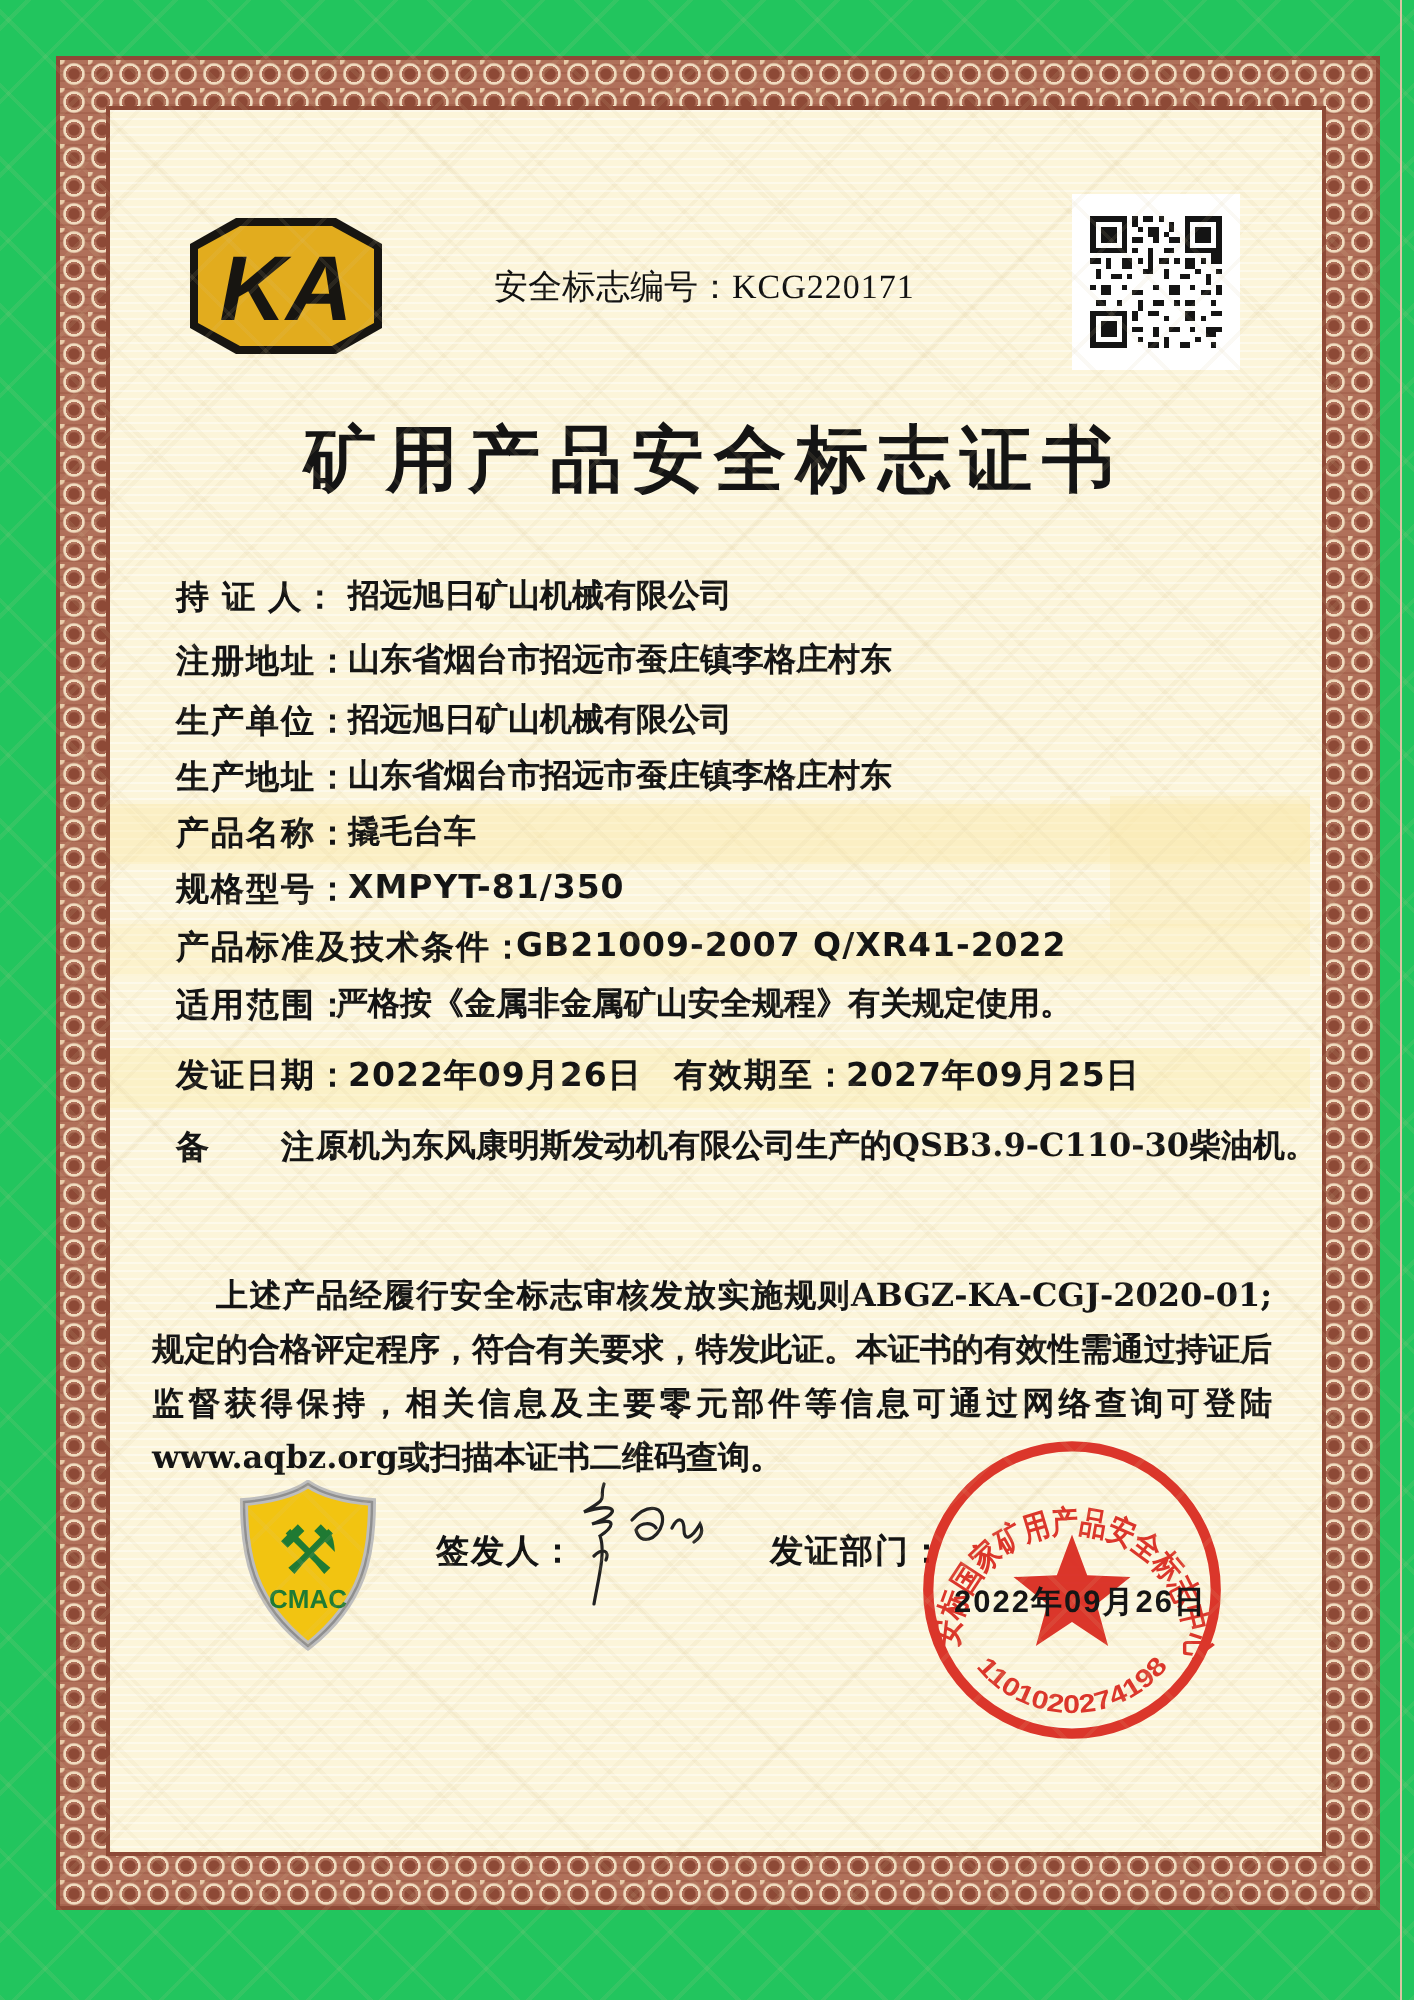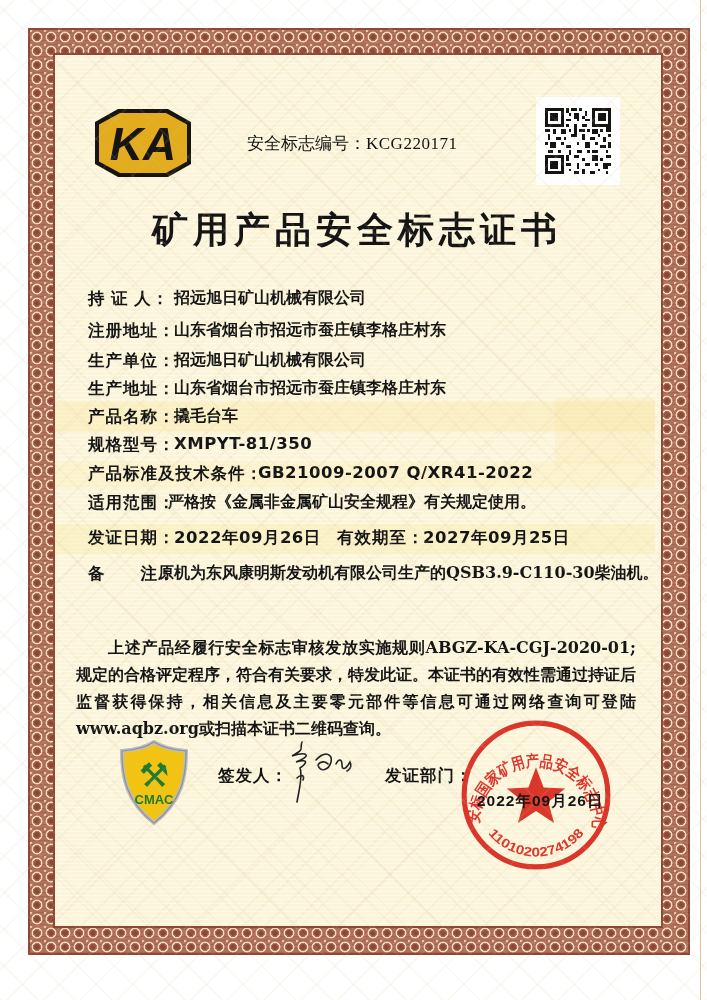--- a/index.html
+++ b/index.html
@@ -1,18 +1,18 @@
 <!DOCTYPE html>
 <html><head>
 <meta charset="utf-8">
 <style>
   html,body{margin:0;padding:0;background:#888;}
   .page{
     position:relative;width:707px;height:1000px;margin:0 auto;
-    background:#ffffff;
+    background:#22c55e;
     font-family:"Liberation Sans","DejaVu Sans",sans-serif;
     overflow:hidden;
     text-decoration:underline;
   }
   
   .page::after{
     content:"";position:absolute;inset:0;pointer-events:none;
     background:
       repeating-linear-gradient(45deg, rgba(214,196,150,.10) 0 2px, transparent 2px 26px),
       repeating-linear-gradient(-45deg, rgba(214,196,150,.10) 0 2px, transparent 2px 26px);

